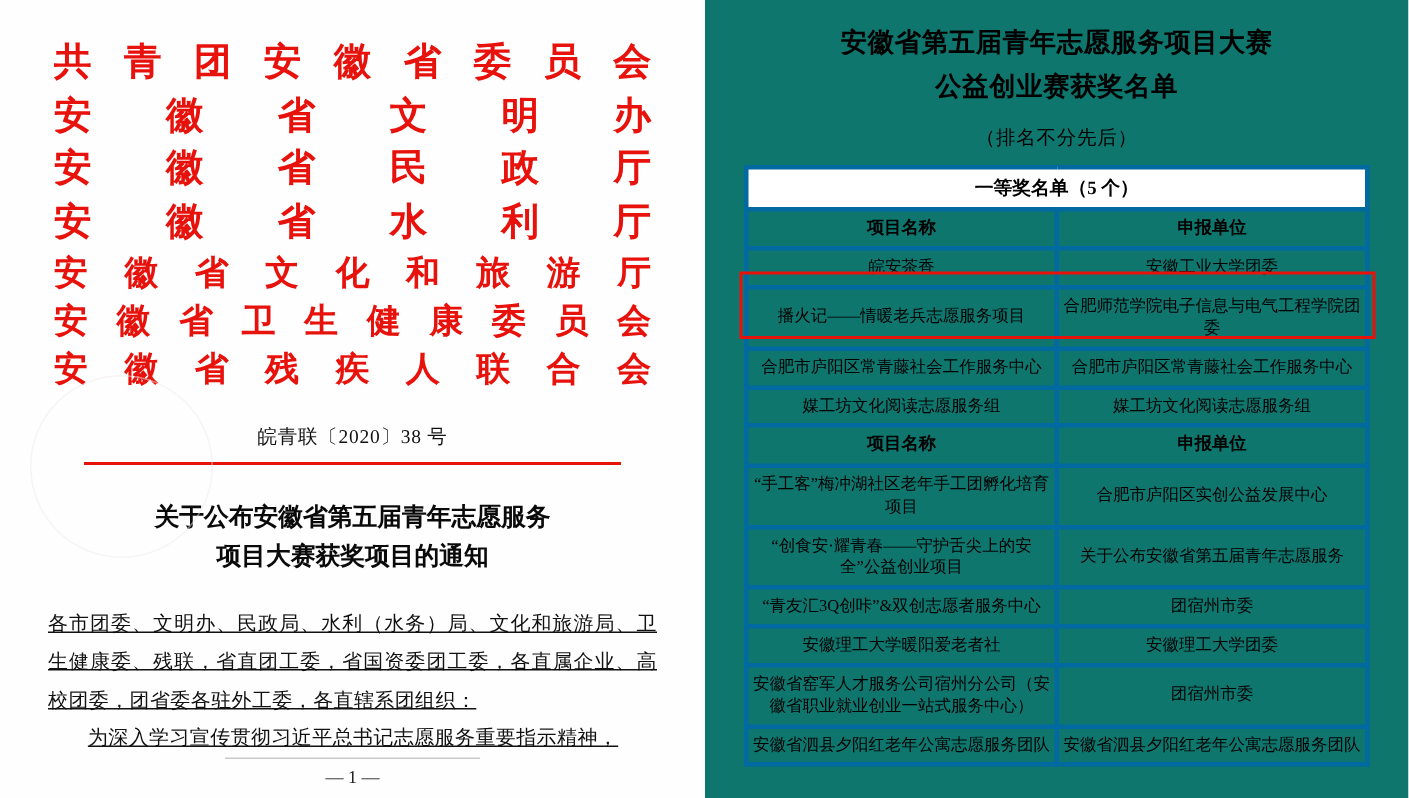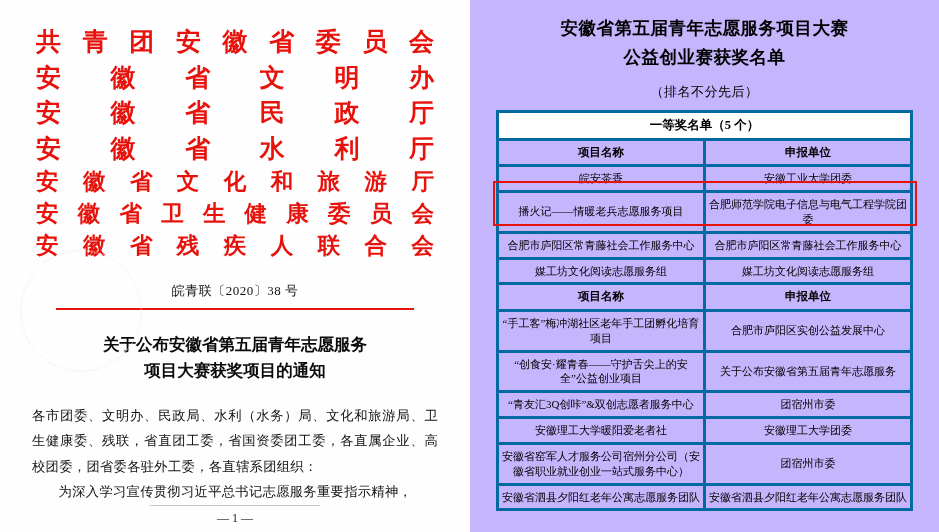--- a/index.html
+++ b/index.html
@@ -74,20 +74,21 @@
     font-family: "Liberation Serif", serif;
   }
   .doc-body {
     margin-top: 18px;
     font-size: 13.3px;
     line-height: 1.92;
     color: #111;
     text-align: justify;
     font-family: "Liberation Serif", serif;
     letter-spacing: 0.3px;
+    text-decoration: underline;
   }
   .doc-body p {
     margin: 0;
   }
   .doc-body p.indent {
     text-indent: 2em;
   }
   .page-footer {
     position: absolute;
     left: 0;
@@ -104,21 +105,21 @@
     bottom: 26px;
     height: 1px;
     background: #c9c9c9;
   }
 
   
   .right-doc {
     position: relative;
     width: 469px;
     height: 532px;
-    background: #c4b5fd;
+    background: #0f766e;
     box-sizing: border-box;
     padding: 8px 26px 0 26px;
   }
   .right-title {
     text-align: center;
     font-size: 17.5px;
     font-weight: bold;
     line-height: 1.65;
     color: #000;
     letter-spacing: 0.5px;

